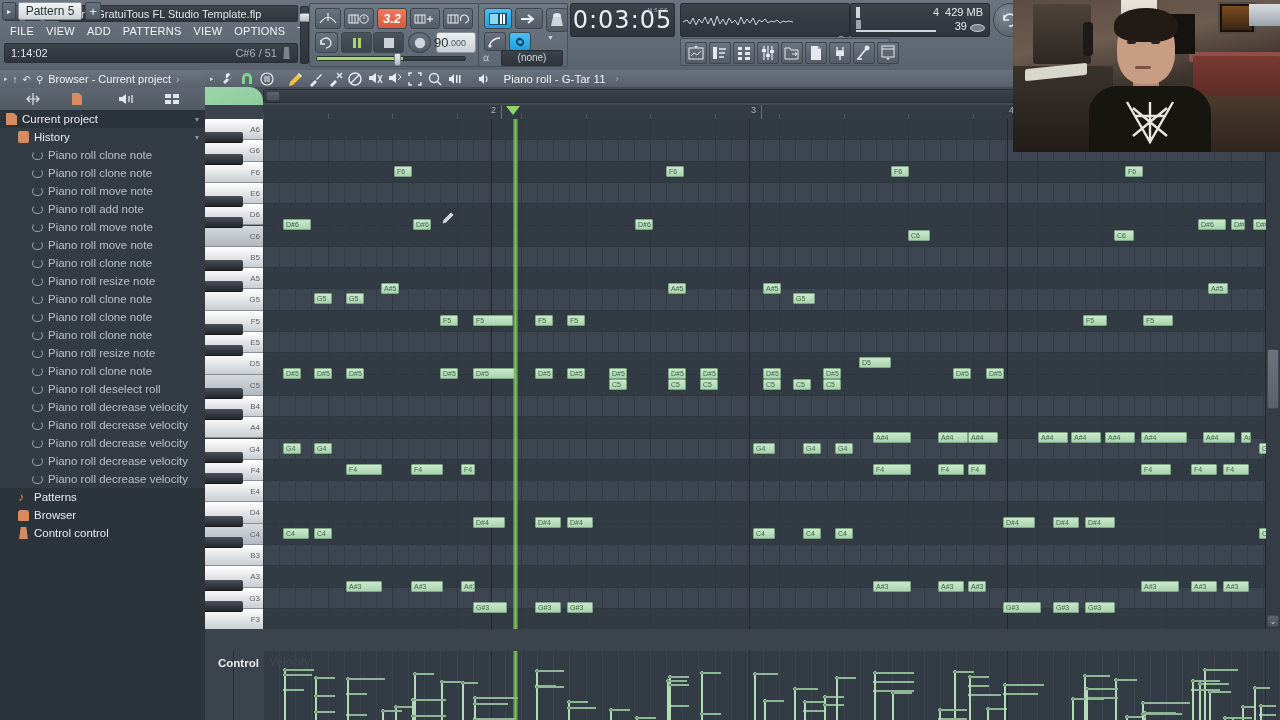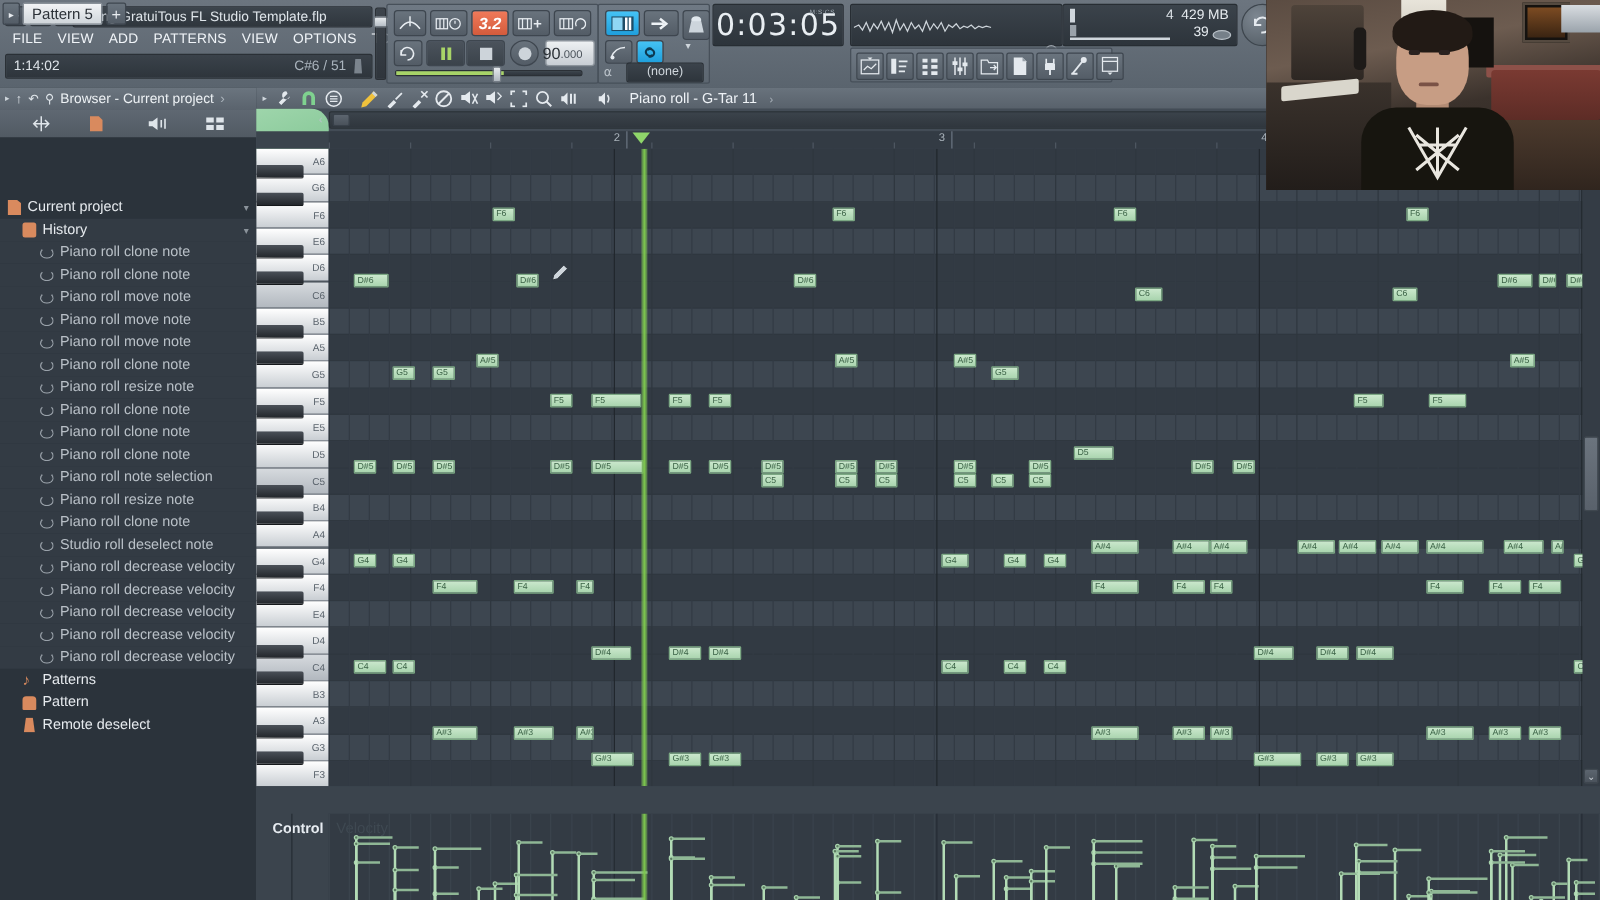--- a/index.html
+++ b/index.html
@@ -145,21 +145,21 @@
   #brtools {
     height:22px;background:linear-gradient(#5f6872,#515a63);
     display:flex;align-items:center;justify-content:space-around;padding:0 10px;
   }
   .brtool { width:16px;height:14px;cursor:pointer; }
   #brlist { position:absolute;top:40px;left:0;right:0;bottom:0;background:#2b333b; overflow:hidden;}
   .brrow {
     height:18px;display:flex;align-items:center;gap:5px;padding-left:6px;
     font-size:11.5px;color:#c8ced4;white-space:nowrap;cursor:pointer;
   }
-  .brrow.lvl1 { padding-left:6px;color:#e6eaee;margin-top:47px; }
+  .brrow.lvl1 { padding-left:6px;color:#e6eaee; }
   .brrow.lvl2 { padding-left:18px;color:#e6eaee; }
   .brrow.lvl3 { padding-left:32px;color:#b9c0c7; }
   .brrow.histarea { background:#333b44; }
   .ic { display:inline-block;width:11px;height:12px;flex:0 0 11px; }
   .ic-doc { background:#d98a5e; clip-path:polygon(0 0,70% 0,100% 22%,100% 100%,0 100%); }
   .ic-hist { background:#d98a5e;border-radius:2px; }
   .ic-undo { width:9px;height:9px;border:1.6px solid #9aa2aa;border-radius:50%;
              border-top-color:transparent; }
   .ic-note { color:#d98a5e;font-size:12px;line-height:12px; }
   .ic-plug { background:#d98a5e;border-radius:3px 3px 1px 1px;width:8px;height:11px;}
@@ -601,20 +601,24 @@
         <div class="brrow lvl3 histarea">
           <span class="ic ic-undo"></span>
           <span>Piano roll clone note</span>
         </div>
         <div class="brrow lvl3 histarea">
           <span class="ic ic-undo"></span>
           <span>Piano roll move note</span>
         </div>
         <div class="brrow lvl3 histarea">
           <span class="ic ic-undo"></span>
+          <span>Piano roll add note</span>
+        </div>
+        <div class="brrow lvl3 histarea">
+          <span class="ic ic-undo"></span>
           <span>Piano roll move note</span>
         </div>
         <div class="brrow lvl3 histarea">
           <span class="ic ic-undo"></span>
           <span>Piano roll move note</span>
         </div>
         <div class="brrow lvl3 histarea">
           <span class="ic ic-undo"></span>
           <span>Piano roll clone note</span>
         </div>
@@ -629,33 +633,29 @@
         <div class="brrow lvl3 histarea">
           <span class="ic ic-undo"></span>
           <span>Piano roll clone note</span>
         </div>
         <div class="brrow lvl3 histarea">
           <span class="ic ic-undo"></span>
           <span>Piano roll clone note</span>
         </div>
         <div class="brrow lvl3 histarea">
           <span class="ic ic-undo"></span>
-          <span>Piano roll note selection</span>
-        </div>
-        <div class="brrow lvl3 histarea">
-          <span class="ic ic-undo"></span>
           <span>Piano roll resize note</span>
         </div>
         <div class="brrow lvl3 histarea">
           <span class="ic ic-undo"></span>
           <span>Piano roll clone note</span>
         </div>
         <div class="brrow lvl3 histarea">
           <span class="ic ic-undo"></span>
-          <span>Studio roll deselect note</span>
+          <span>Piano roll deselect roll</span>
         </div>
         <div class="brrow lvl3 histarea">
           <span class="ic ic-undo"></span>
           <span>Piano roll decrease velocity</span>
         </div>
         <div class="brrow lvl3 histarea">
           <span class="ic ic-undo"></span>
           <span>Piano roll decrease velocity</span>
         </div>
         <div class="brrow lvl3 histarea">
@@ -671,25 +671,25 @@
           <span>Piano roll decrease velocity</span>
         </div>
       </div>
     <div id="footrows">
         <div class="brrow lvl2">
           <span class="ic ic-note">♪</span>
           <span>Patterns</span>
         </div>
         <div class="brrow lvl2">
           <span class="ic ic-plug"></span>
-          <span>Pattern</span>
+          <span>Browser</span>
         </div>
         <div class="brrow lvl2">
           <span class="ic ic-rem"></span>
-          <span>Remote deselect</span>
+          <span>Control control</span>
         </div>
       </div>
   </div>
 </div>
 
 <div id="proll">
 
   <div id="prtitle">
     <span style="font-size:7px;color:#cfd6dc;">▸</span>
     <span class="prIcon">

